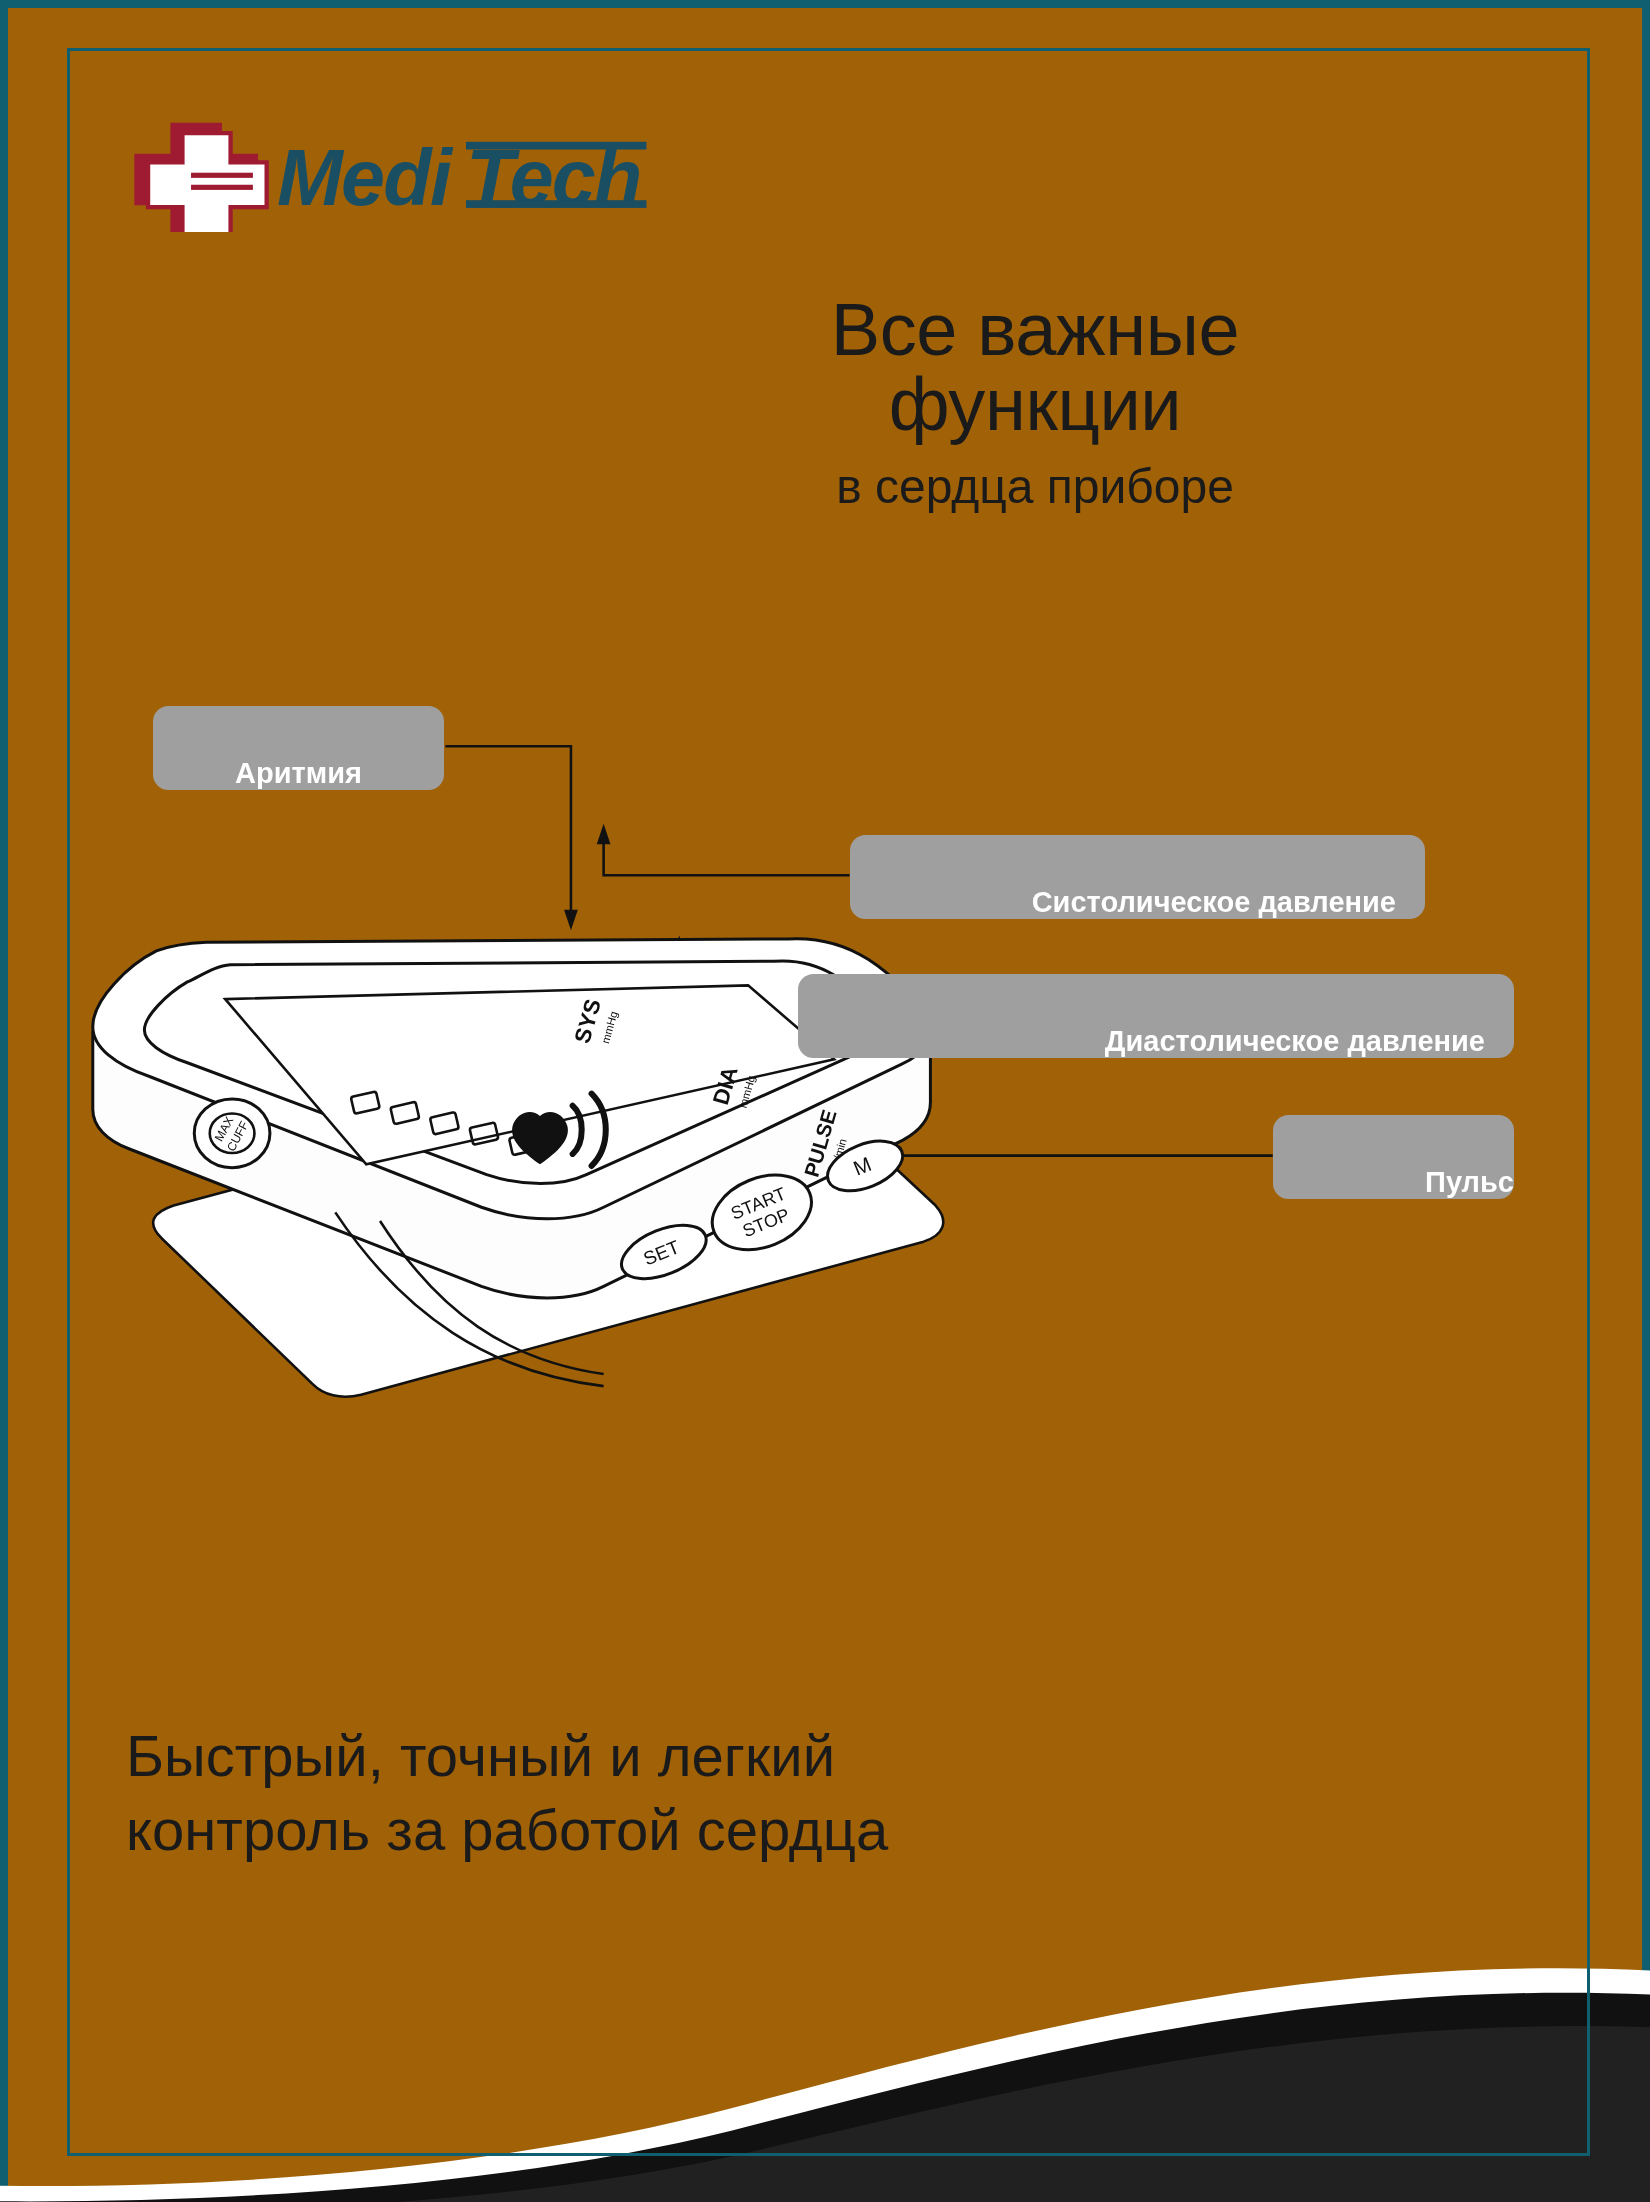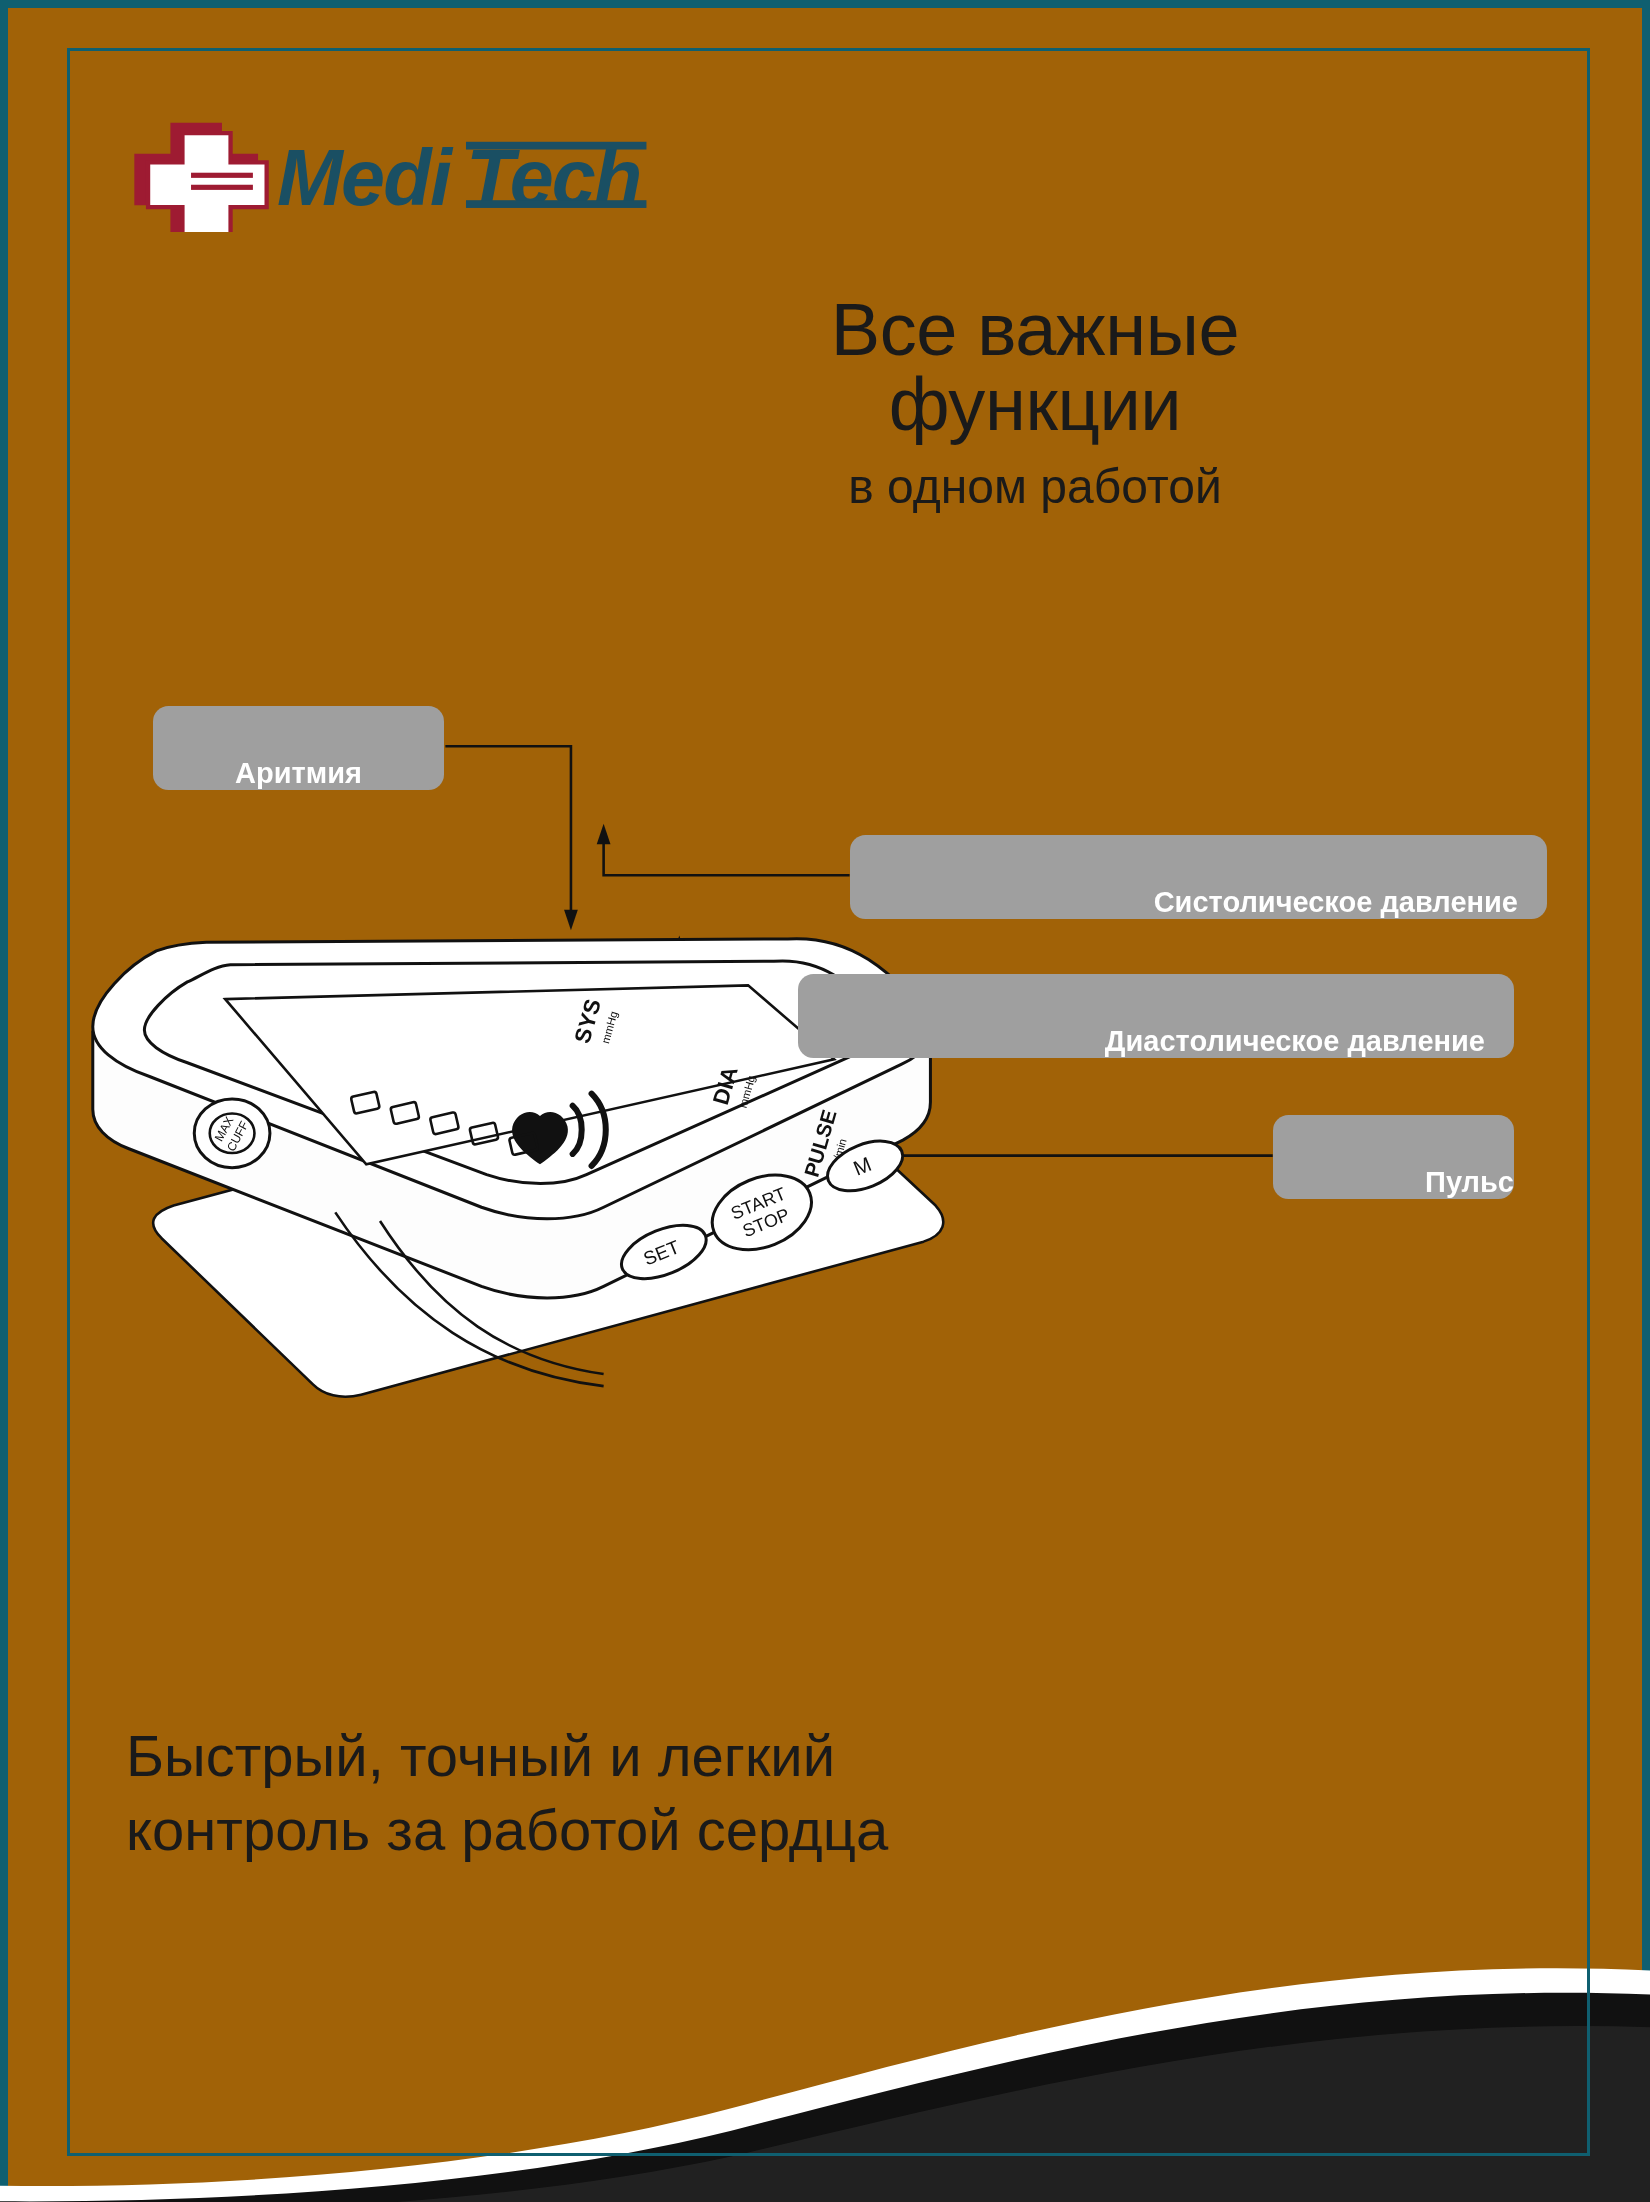--- a/index.html
+++ b/index.html
@@ -113,21 +113,21 @@
   .callout-arrhythmia {
     left: 153px;
     top: 706px;
     width: 291px;
     height: 84px;
     justify-content: center;
   }
   .callout-systolic {
     left: 850px;
     top: 835px;
-    width: 697px;
+    width: 575px;
     height: 84px;
     padding-right: 29px;
     justify-content: flex-end;
   }
   .callout-diastolic {
     left: 798px;
     top: 974px;
     width: 716px;
     height: 84px;
     padding-right: 29px;
@@ -184,21 +184,21 @@
         <text x="392" y="104" font-family="'Liberation Sans', sans-serif" font-size="92" font-weight="bold" font-style="italic" fill="#1a4f63" letter-spacing="-2">Tech</text>
         <rect x="392" y="30" width="210" height="9" fill="#1a4f63"></rect>
         <rect x="392" y="98" width="210" height="9" fill="#1a4f63"></rect>
       </g>
     </svg>
   </div>
 
   <div class="headline">
     <div class="l1">Все важные</div>
     <div class="l2">функции</div>
-    <div class="l3">в одном работой</div>
+    <div class="l3">в сердца приборе</div>
   </div>
 
   <div class="callout callout-arrhythmia">
     <span>Аритмия</span>
   </div>
   <div class="callout callout-systolic">
     <span>Систолическое давление</span>
   </div>
   <div class="callout callout-diastolic">
     <span>Диастолическое давление</span>

